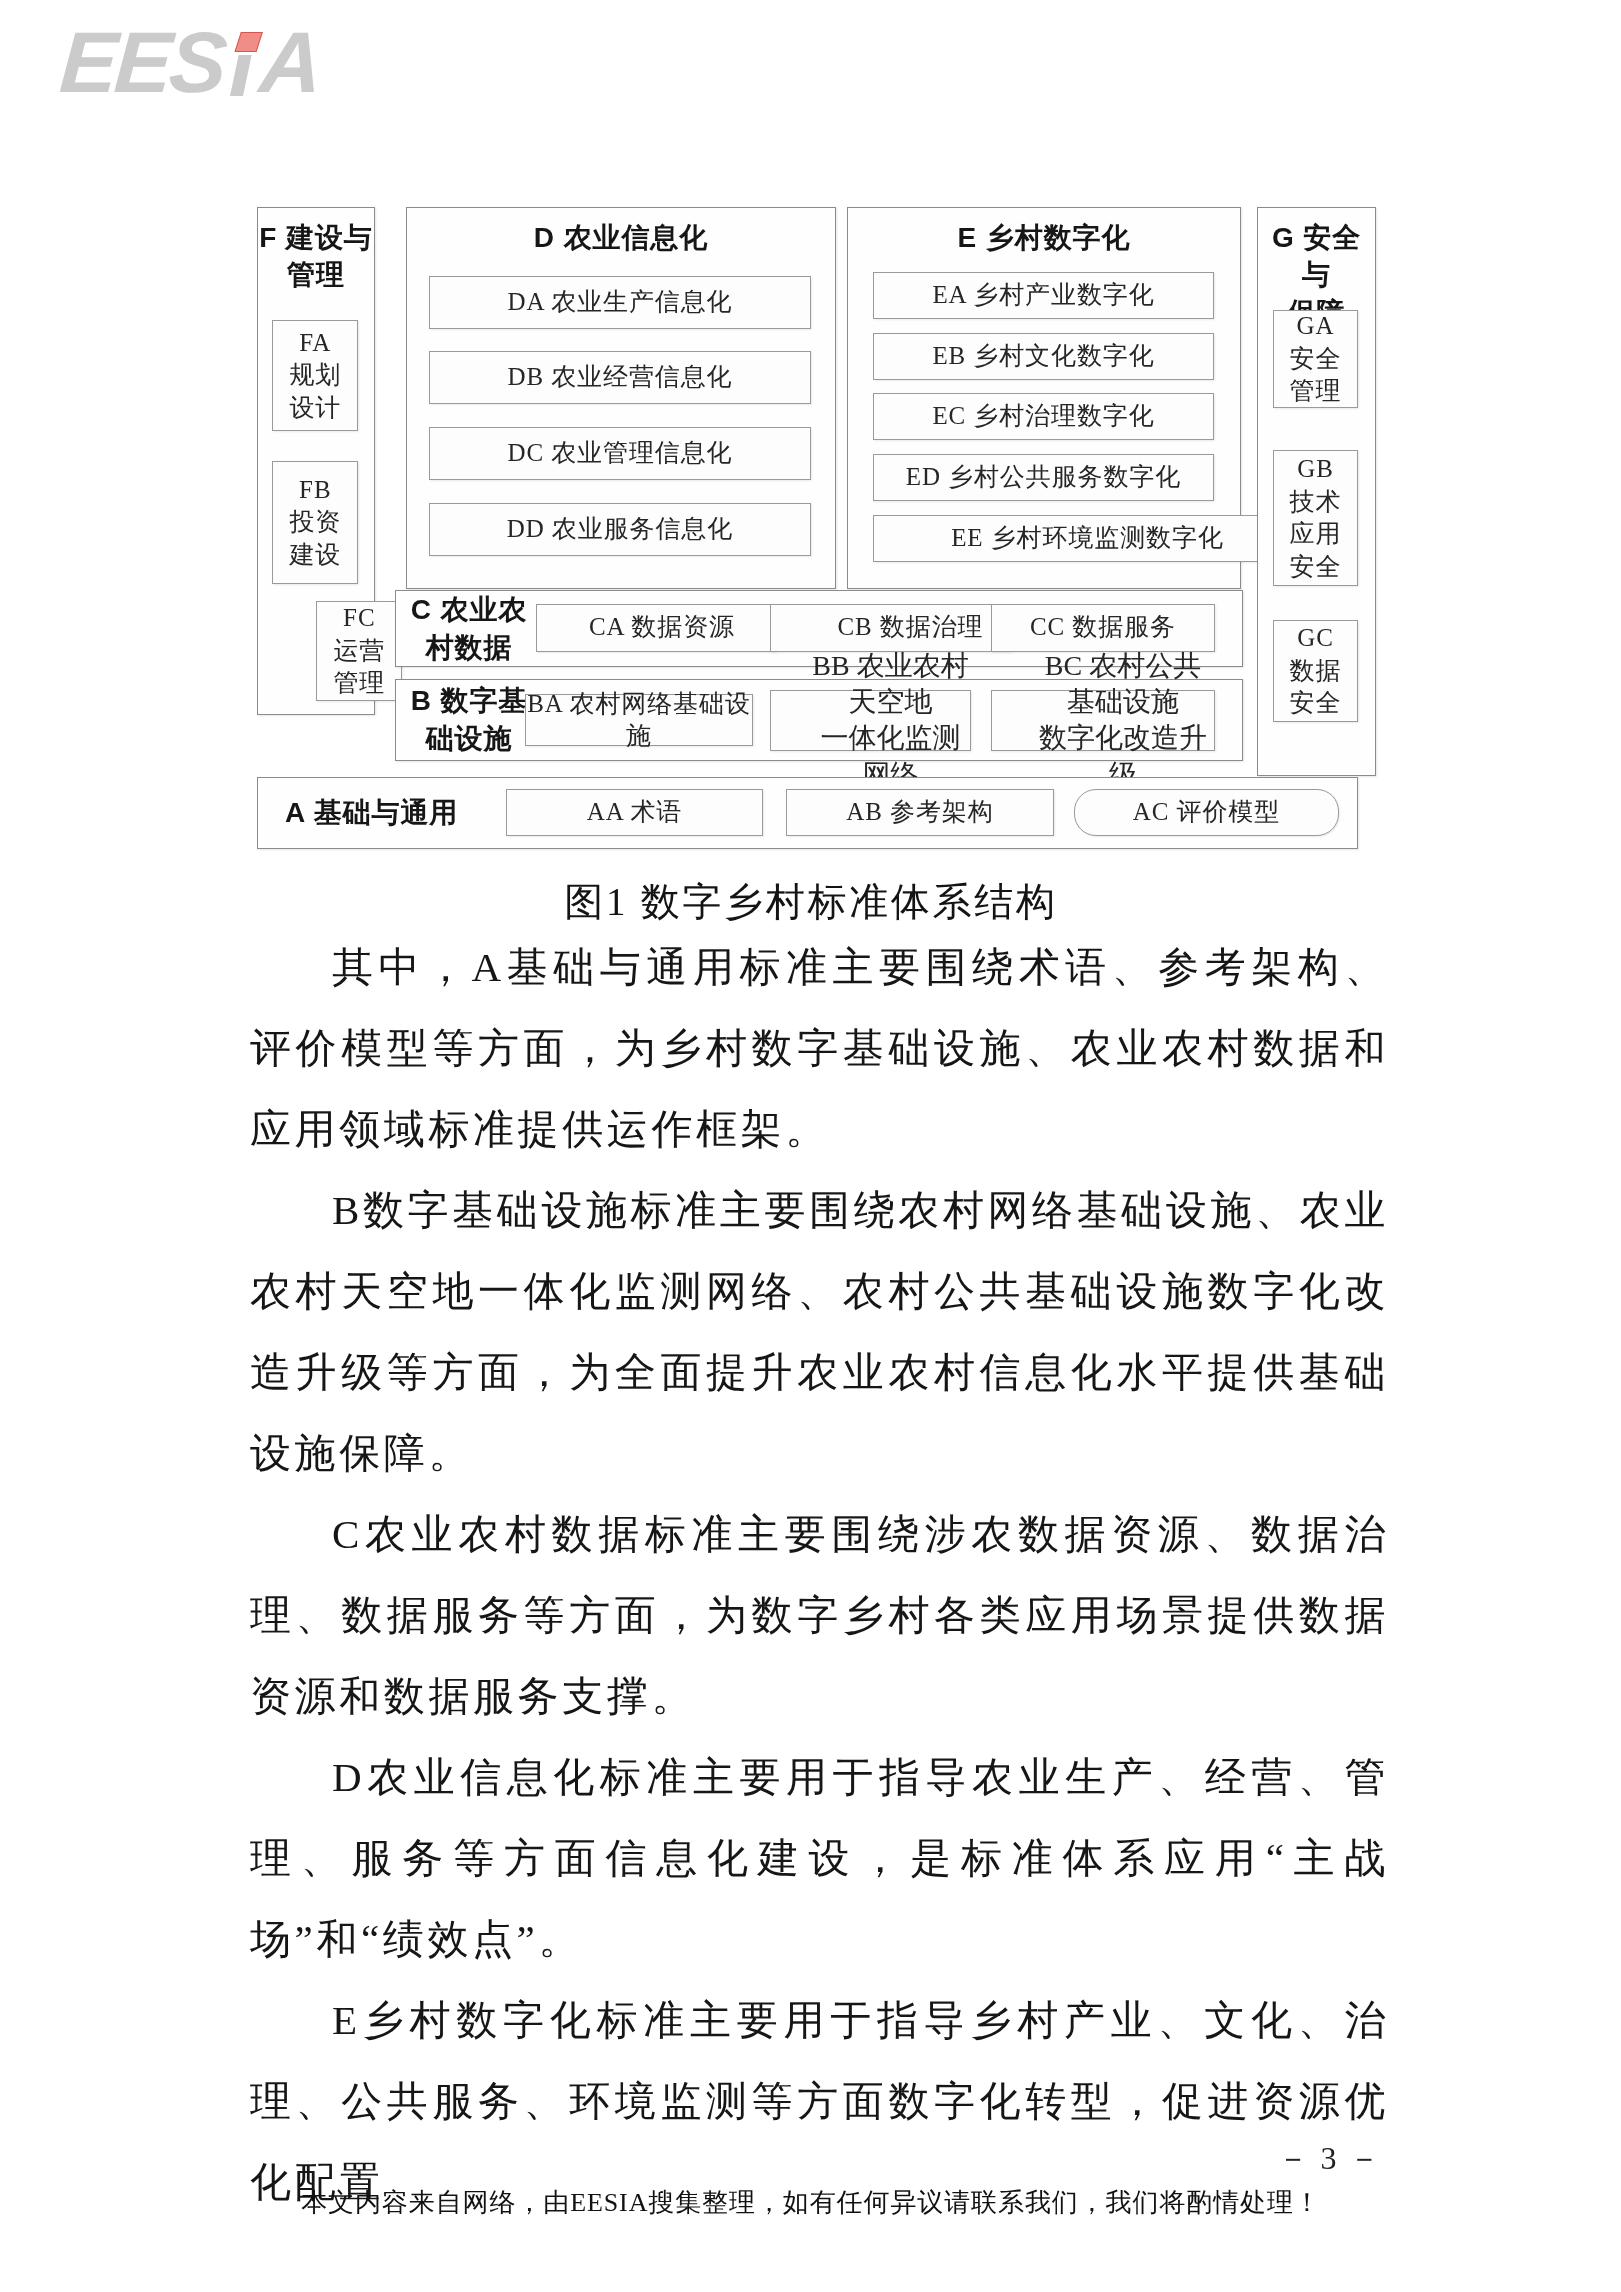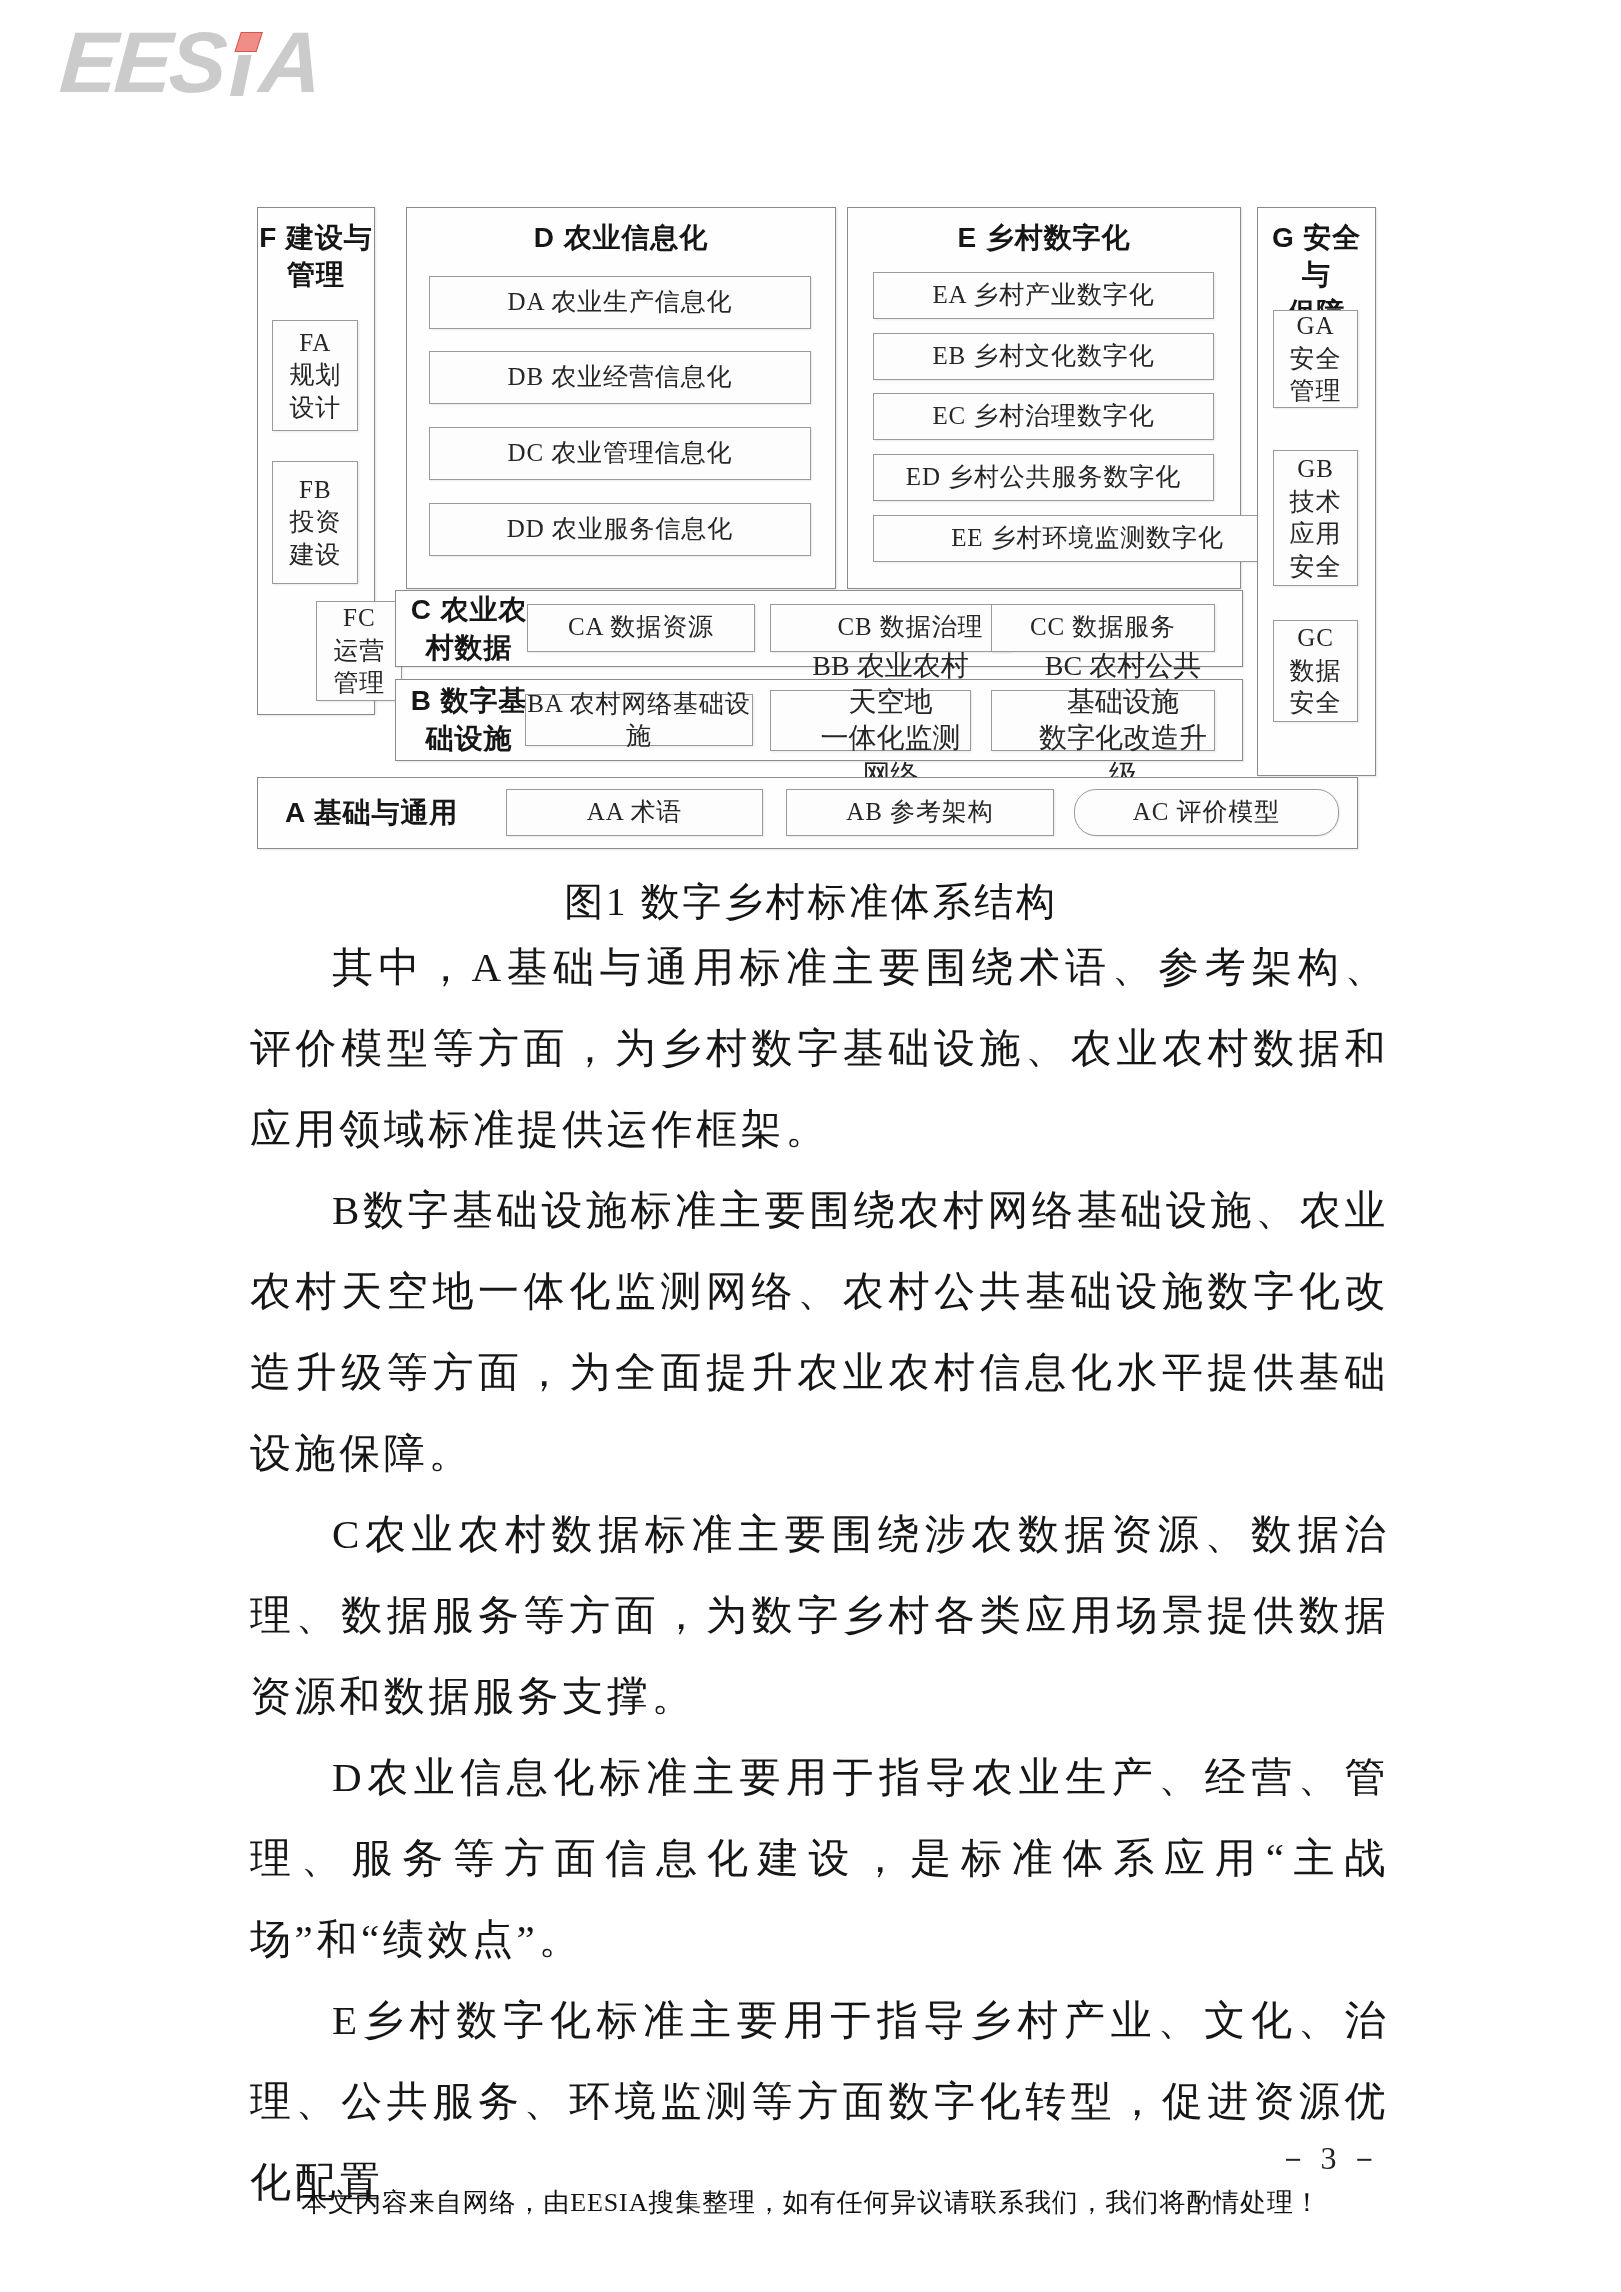--- a/index.html
+++ b/index.html
@@ -124,21 +124,21 @@
     <div class="ibox" style="left:15px;top:412px;width:83px;height:100px;">
         <span class="t ml">GC
 数据
 安全</span>
       </div>
   </div>
 
   <div class="obox" style="left:138px;top:383px;width:846px;height:75px;">
     <div class="rowlbl hdr ml">C 农业农
 村数据</div>
-    <div class="ibox" style="left:131px;top:12.5px;width:226px;height:46px;">
+    <div class="ibox" style="left:140px;top:12.5px;width:226px;height:46px;padding-left:12px;">
         <span class="t">CA 数据资源</span>
       </div>
     <div class="ibox" style="left:374px;top:12.5px;width:199px;height:46px;padding-left:40px;">
         <span class="t">CB 数据治理</span>
       </div>
     <div class="ibox" style="left:595px;top:12.5px;width:222px;height:46px;">
         <span class="t">CC 数据服务</span>
       </div>
   </div>
 

